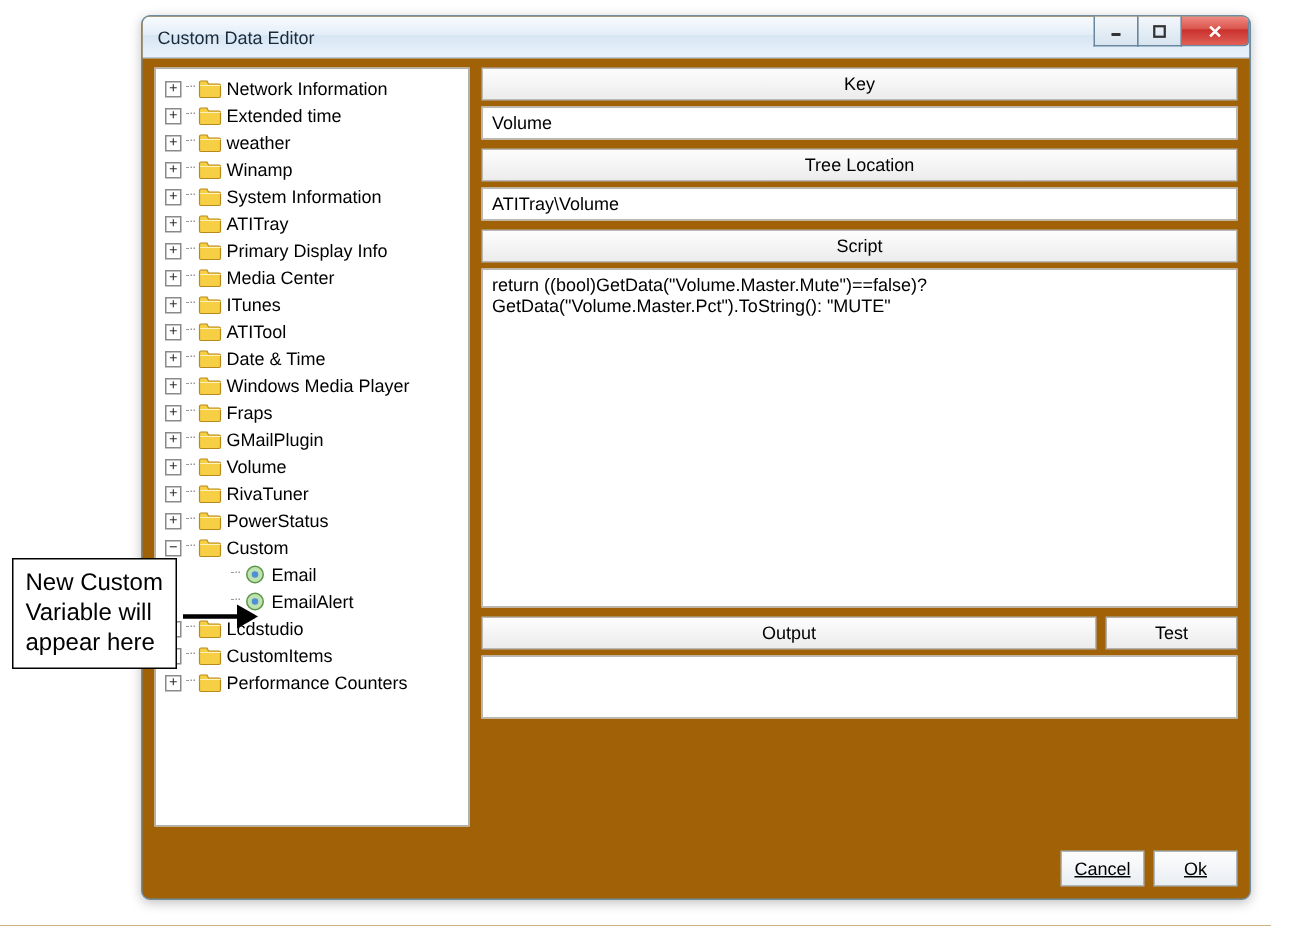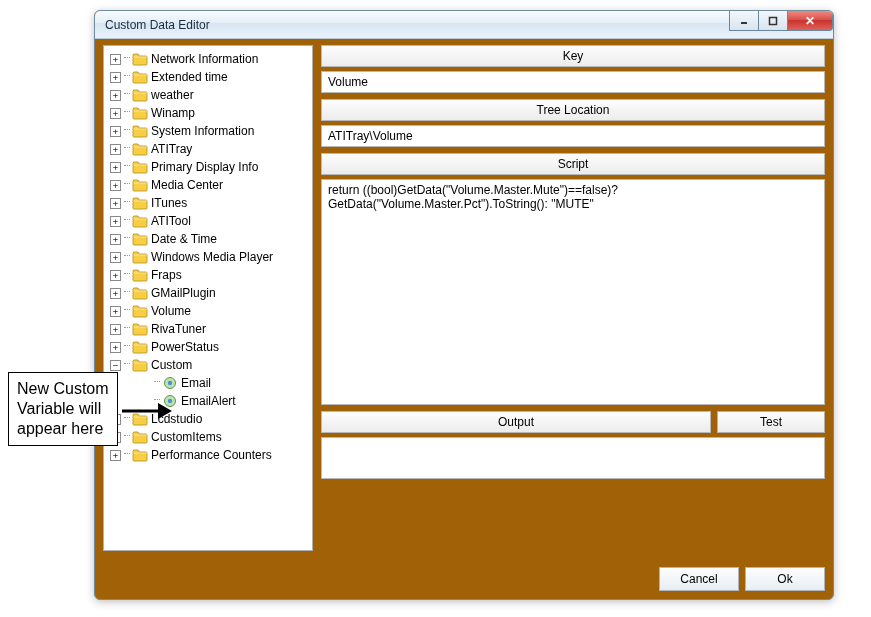--- a/index.html
+++ b/index.html
@@ -159,47 +159,48 @@
       margin-bottom: 4px;
     }
     .output-header {
       flex: 1;
       background: linear-gradient(#fdfdfd,#ececec);
       border: 1px solid #b8b8b8;
       text-align: center;
       padding: 3px 0;
     }
     .test-btn {
-      width: 108px;
+      width: 88px;
       background: linear-gradient(#fdfdfd,#ececec);
       border: 1px solid #b0b0b0;
       text-align: center;
       padding: 3px 0;
       cursor: pointer;
     }
     .output-box {
       border: 1px solid #b8b8b8;
       background: #fff;
       height: 42px;
     }
     .bottom-buttons {
       position: absolute;
       right: 0; bottom: 0;
       display: flex;
       gap: 6px;
     }
     .btn {
-      width: 80px;
+      width: 56px;
       height: 24px;
       border: 1px solid #aeb6bd;
       background: linear-gradient(#fdfdfd,#e9eef3);
       display: flex;
       align-items: center;
       justify-content: center;
       cursor: pointer;
+      text-decoration: underline;
     }
   </style>
 </head>
 <body>
 
 <div class="annotation-box">
   <span>New Custom Variable will appear here</span>
 </div>
 
 <svg class="arrow" width="50" height="26">

